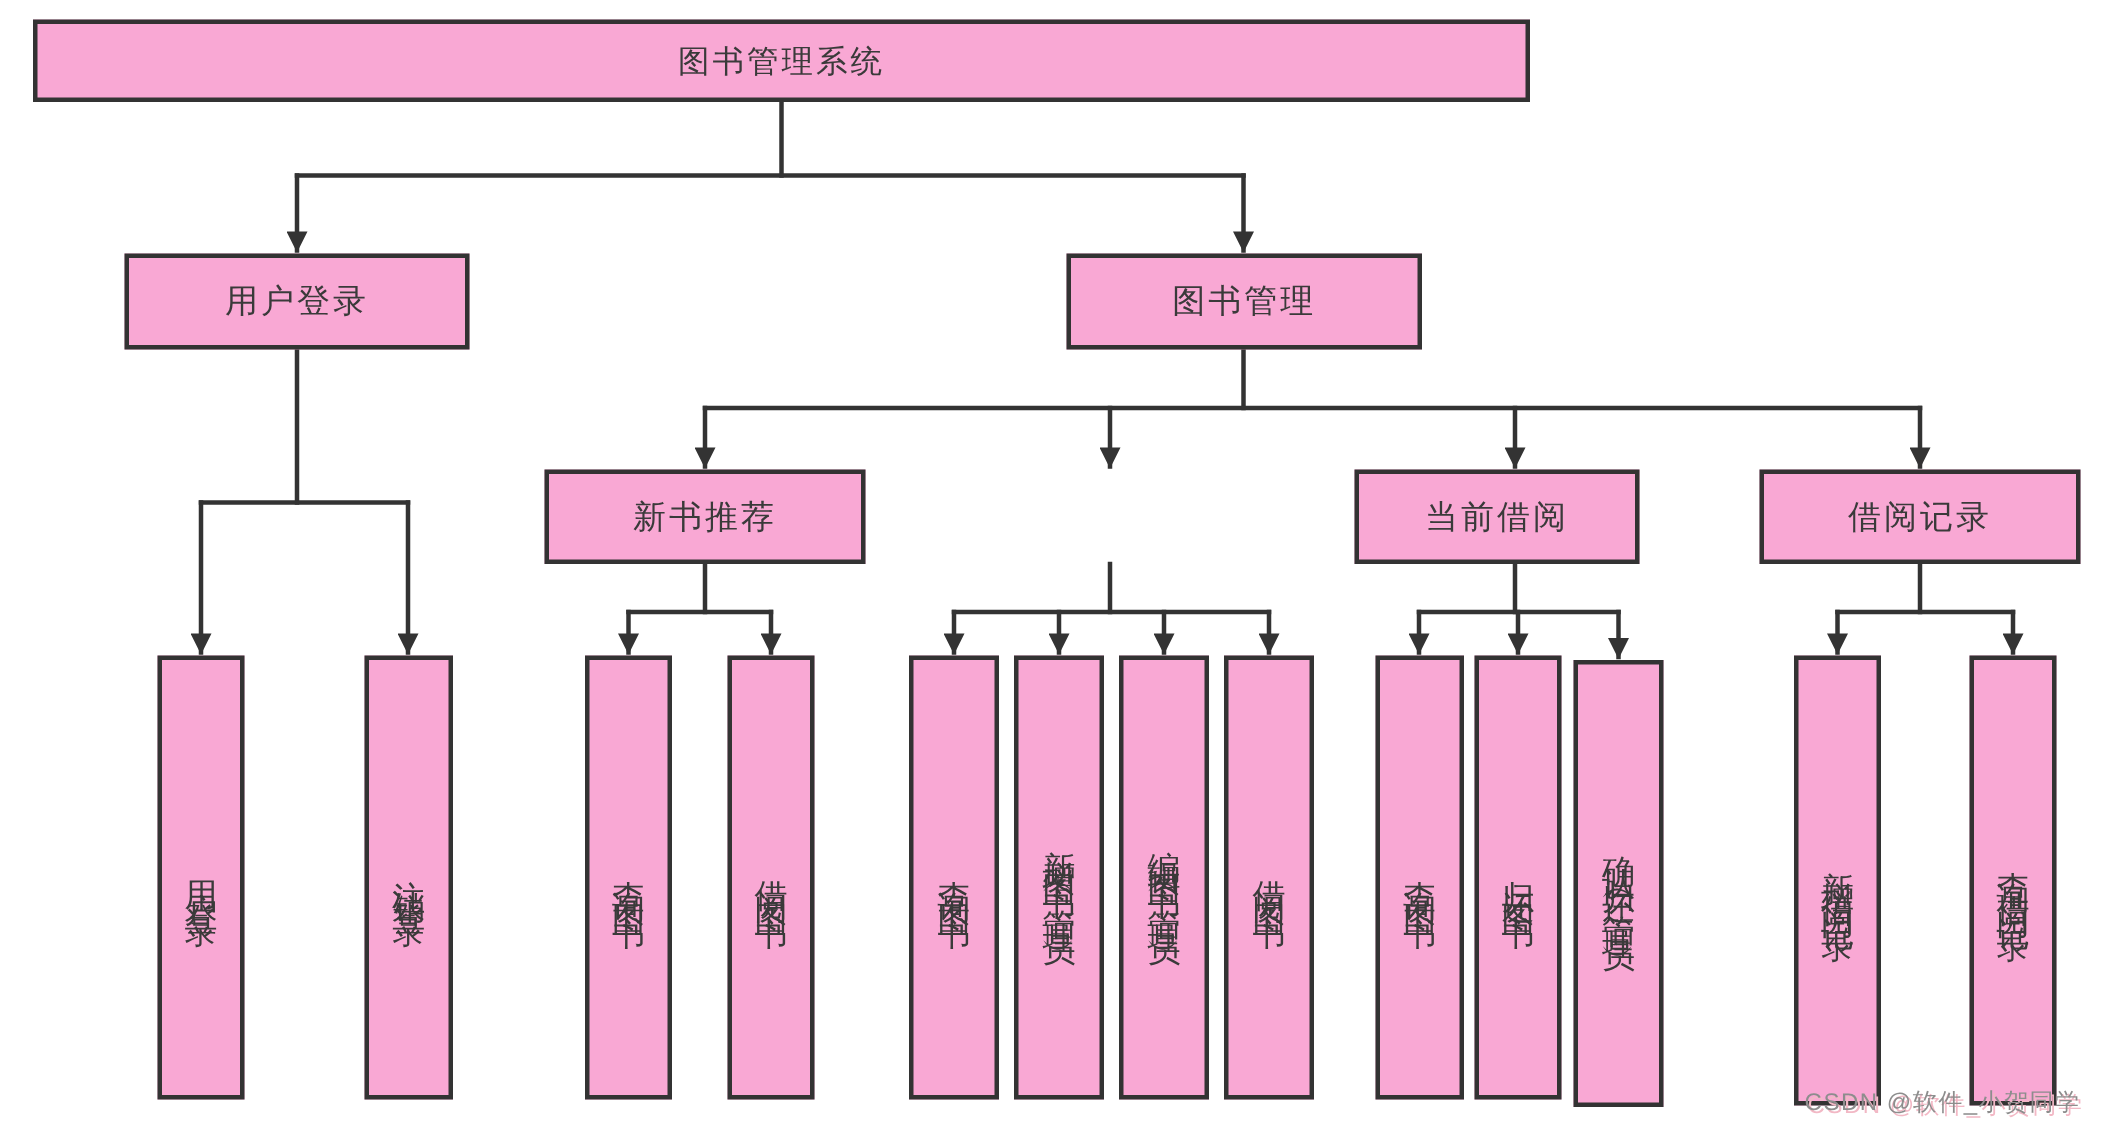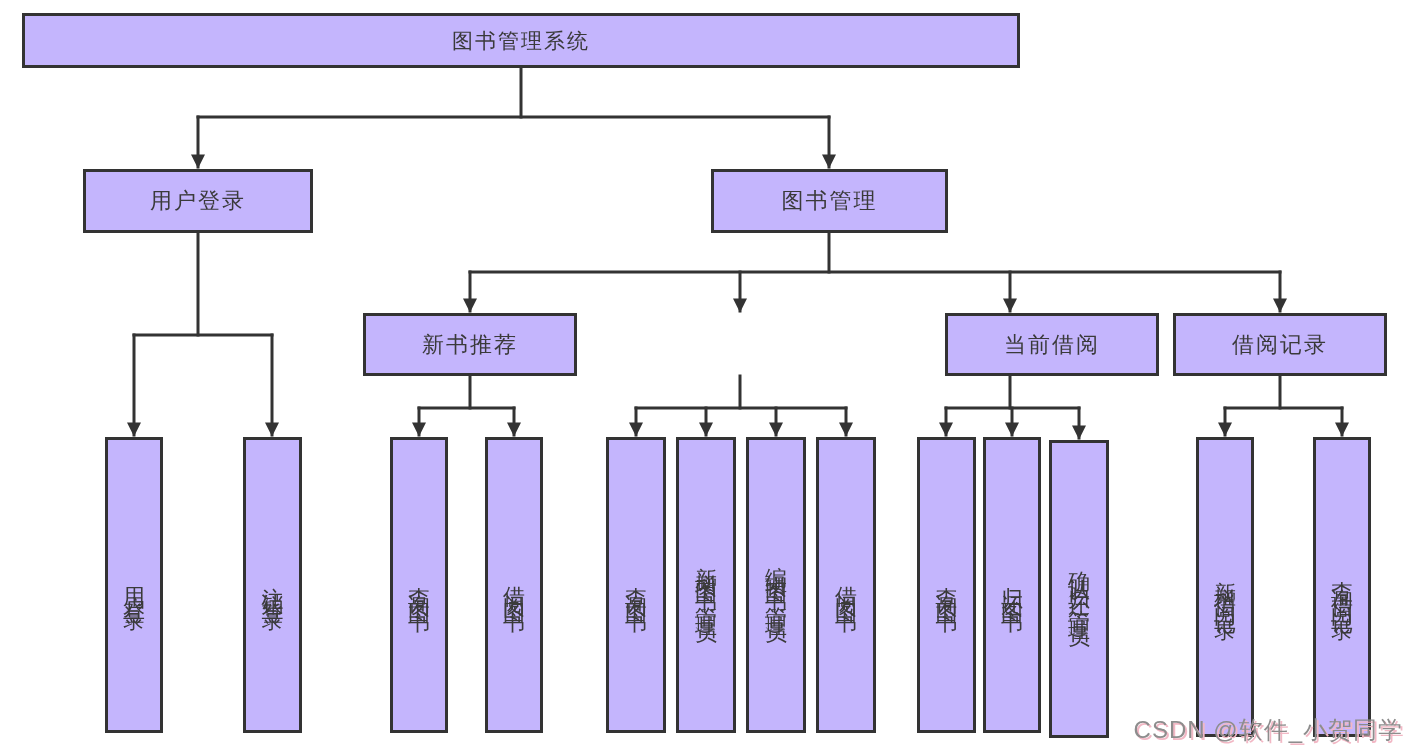--- a/index.html
+++ b/index.html
@@ -9,38 +9,38 @@
     position:relative; overflow:hidden;
     font-family:"Liberation Sans", sans-serif;
     color:var(--text,#3a3a3a);
   }
   .stage { position:absolute; left:0; top:0; width:1405px; height:747px; }
   svg.wires { position:absolute; left:0; top:0; }
   svg.wires line { stroke:var(--line,#333333); stroke-width:3; stroke-linecap:square; fill:none; }
   svg.wires .ah { fill:var(--line,#333333); }
   .box {
     position:absolute;
-    background:#c4b5fd;
+    background:#f9a8d4;
     border:3px solid var(--line,#333333);
     display:flex; align-items:center; justify-content:center;
   }
   .box .lbl { font-size:22px; letter-spacing:2px; white-space:nowrap; }
   .box.root-box .lbl { font-size:21px; }
   .box.v .lbl {
     writing-mode:vertical-rl;
     text-orientation:mixed;
     font-size:22px;
     letter-spacing:8px;
     line-height:1;
     white-space:nowrap;
   }
   .watermark {
     position:absolute;
-    right:2px; bottom:1px;
-    font-size:24px;
+    right:18px; bottom:1px;
+    font-size:16px;
     letter-spacing:1px;
     white-space:nowrap;
   }
 </style>
 </head>
 <body style="background: rgb(255, 255, 255);">
 
 <div class="stage">
 
   <svg class="wires" width="1405" height="747" viewBox="0 0 1405 747">
@@ -98,21 +98,21 @@
   <div class="box h" style="left:83px;top:169px;width:230px;height:64px">
     <span class="lbl">用户登录</span>
   </div>
   <div class="box h" style="left:363px;top:313px;width:214px;height:63px">
     <span class="lbl">新书推荐</span>
   </div>
 
   <div class="box h" style="left:711px;top:169px;width:237px;height:64px">
     <span class="lbl">图书管理</span>
   </div>
-  <div class="box h" style="left:945px;top:313px;width:214px;height:63px">
+  <div class="box h" style="left:903px;top:313px;width:190px;height:63px">
     <span class="lbl">当前借阅</span>
   </div>
   <div class="box h" style="left:1173px;top:313px;width:214px;height:63px">
     <span class="lbl">借阅记录</span>
   </div>
 
   <div class="box v" style="left:105px;top:437px;width:58px;height:296px">
     <span class="lbl">用户登录</span>
   </div>
   <div class="box v" style="left:243px;top:437px;width:59px;height:296px">

